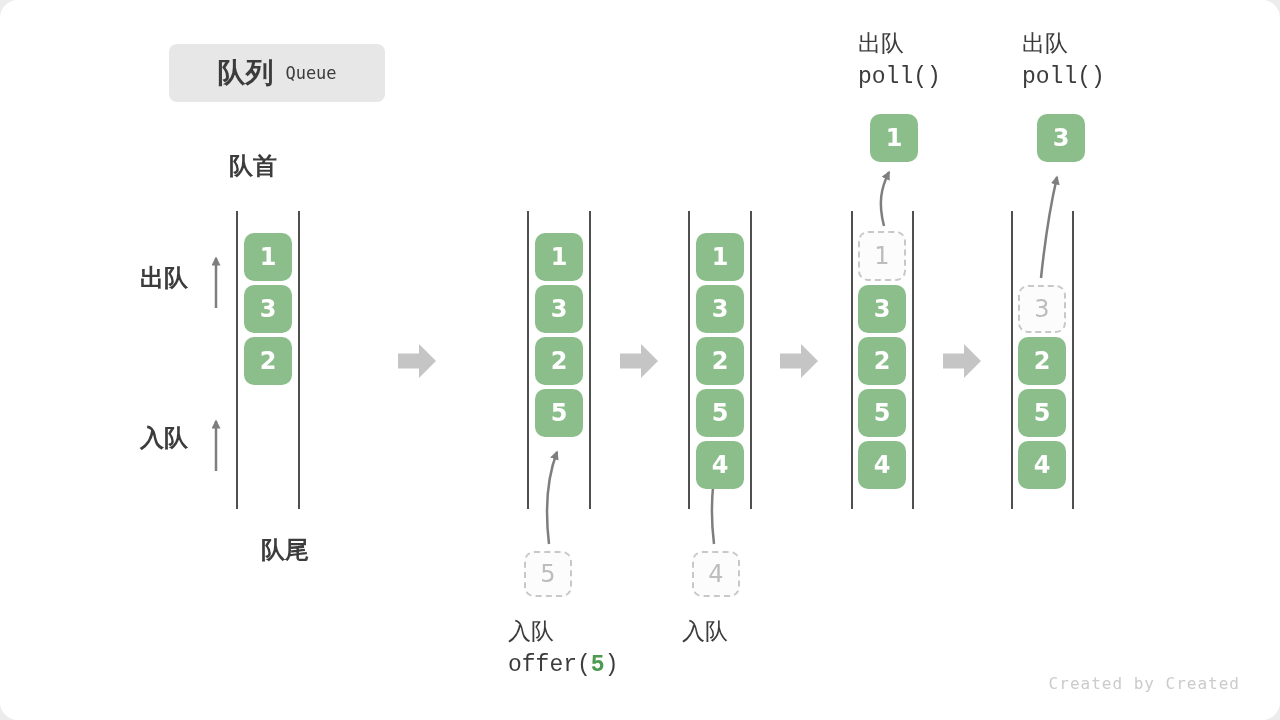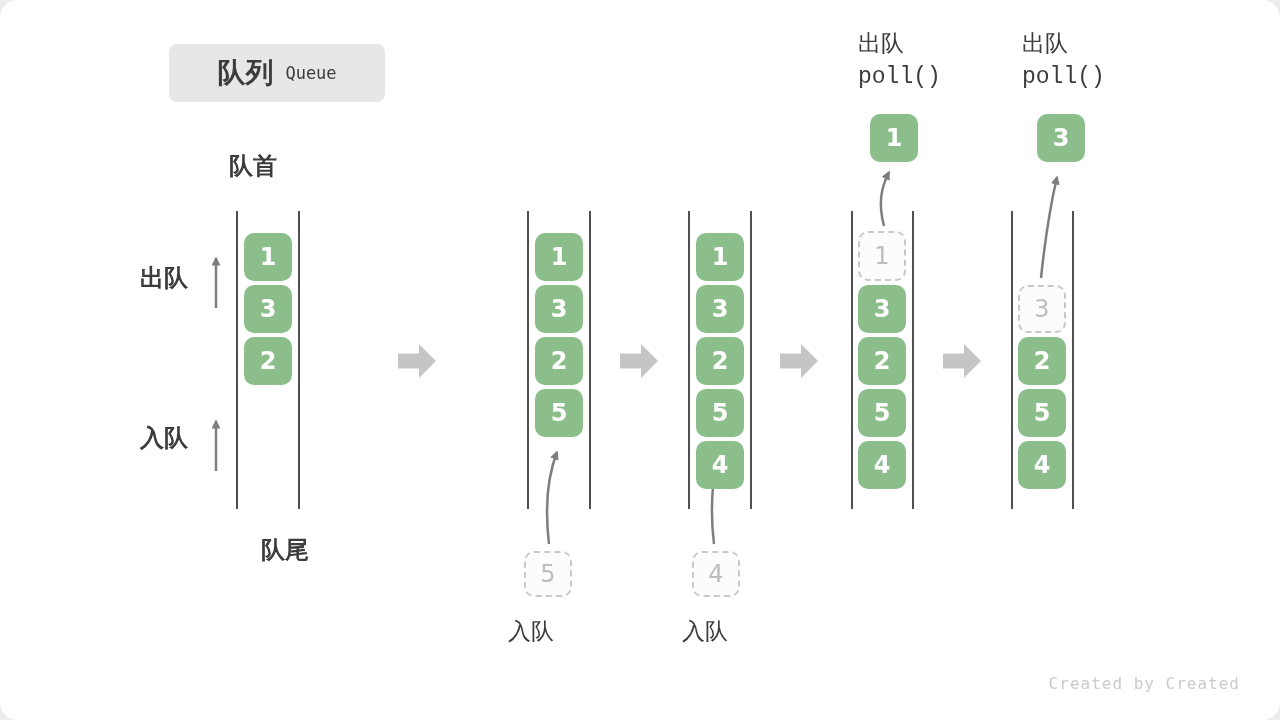--- a/index.html
+++ b/index.html
@@ -133,20 +133,21 @@
   <div class="qbox" style="left:870px;top:114px;">1</div>
 
   <div class="qbox ghost" style="left:1018px;top:285px;">3</div>
   <div class="qbox" style="left:1018px;top:337px;">2</div>
   <div class="qbox" style="left:1018px;top:389px;">5</div>
   <div class="qbox" style="left:1018px;top:441px;">4</div>
   <div class="qbox" style="left:1037px;top:114px;">3</div>
 
   <div class="op" style="left:508px;top:614px;">
     <div>入队</div>
+    <div class="code"><span>offer(</span><span class="arg">5</span><span>)</span></div>
   </div>
   <div class="op" style="left:682px;top:614px;">
     <div>入队</div>
   </div>
 
   <div class="op" style="left:858px;top:26px;">
     <div>出队</div>
     <div class="code">poll()</div>
   </div>
   <div class="op" style="left:1022px;top:26px;">

